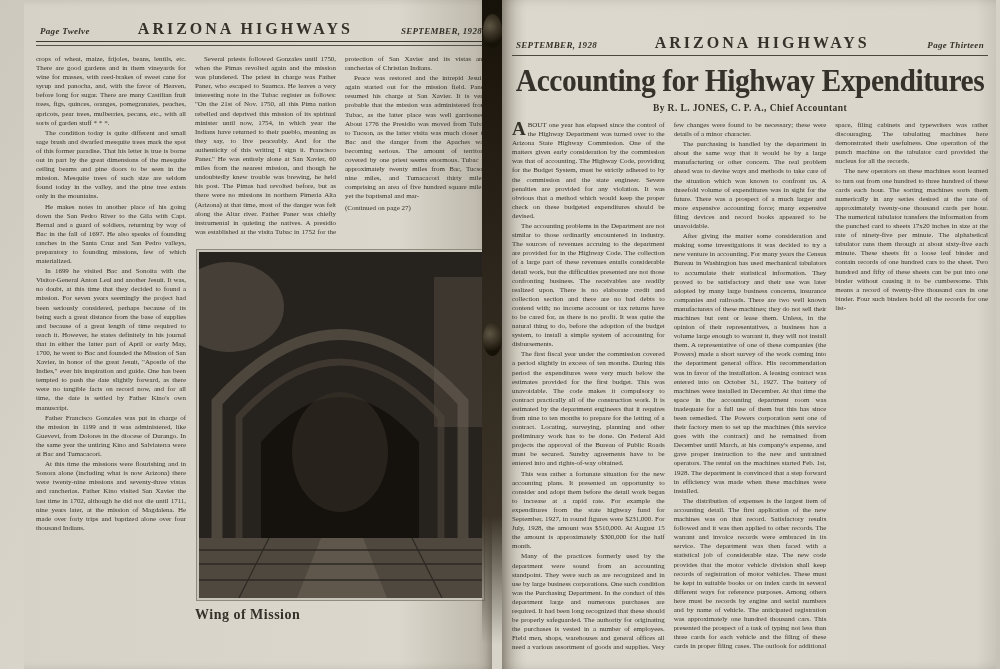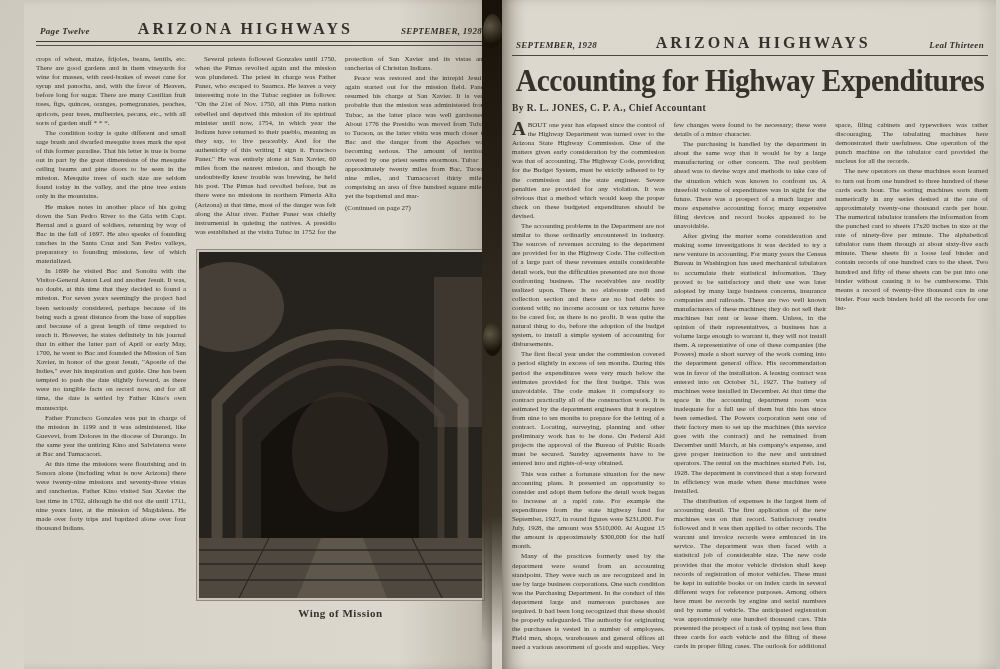--- a/index.html
+++ b/index.html
@@ -21,24 +21,24 @@
   .textcol p{margin:0 0 1px 0;font-size:7px;line-height:1.3;text-align:justify;
     text-indent:9px;letter-spacing:-0.05px;word-spacing:.2px;}
   p.noindent{text-indent:0;}
   p.center{text-align:left;text-indent:0;margin-top:2px;}
   .lp-col1{width:150px;height:578px;overflow:hidden;flex:none;}
   .lp-right{flex:1;min-width:0;}
   .lp-col23{column-count:2;column-gap:9px;column-fill:auto;height:190px;overflow:hidden;}
   .photo-wrap{margin-top:5px;border:2px solid #c9c5ba;outline:1px solid #8f8a7d;
     width:283px;height:346px;margin-left:2px;background:#26221d;}
   .photo-wrap svg{display:block;}
-  .caption{margin-top:7px;text-align:center;font-weight:bold;font-size:11px;letter-spacing:.5px;}
+  .caption{margin-top:7px;font-weight:bold;font-size:14px;letter-spacing:.5px;}
   .headline{margin:8px 0 2px 0;text-align:center;font-size:29px;font-weight:bold;
     letter-spacing:-0.5px;white-space:nowrap;transform:scale(1.02,1.12);transform-origin:center;}
-  .byline{font-weight:bold;font-size:9.5px;margin:6px 0 8px 0;letter-spacing:.4px;}
+  .byline{text-align:center;font-weight:bold;font-size:9.5px;margin:6px 0 8px 0;letter-spacing:.4px;}
   .rp-body{column-count:3;column-gap:9px;column-fill:auto;height:536px;overflow:hidden;}
   .dropcap{float:left;font-weight:bold;font-size:19px;line-height:14px;padding:1px 2px 0 0;}
   .spine{position:absolute;left:482px;top:0;width:21px;height:645px;
     background:linear-gradient(to bottom,#171209 0%,#2e271d 45%,#3a3226 80%,rgba(58,50,38,0) 100%);
     border-radius:0 0 8px 8px;}
   .post{position:absolute;left:1px;width:19px;height:34px;border-radius:50%;
     background:radial-gradient(circle at 35% 35%,#5e5544,#171208 70%);}
   .post-top{top:14px;} .post-mid{top:322px;}
 </style>
 </head>
@@ -93,21 +93,21 @@
 
   <div class="spine">
     <div class="post post-top"></div>
     <div class="post post-mid"></div>
   </div>
 
   <div class="page page-right">
     <div class="pg-header">
       <span class="hdr-side">SEPTEMBER, 1928</span>
       <span class="hdr-center">ARIZONA HIGHWAYS</span>
-      <span class="hdr-side">Leal Thirteen</span>
+      <span class="hdr-side">Page Thirteen</span>
     </div>
     <div class="rule single"></div>
     <h1 class="headline">Accounting for Highway Expenditures</h1>
     <div class="byline">By R. L. JONES, C. P. A., Chief Accountant</div>
     <div class="rp-body textcol">
       <p class="noindent"><span class="dropcap">A</span><span>BOUT one year has elapsed since the control of the Highway Department was turned over to the Arizona State Highway Commission. One of the matters given early consideration by the commission was that of accounting. The Highway Code, providing for the Budget System, must be strictly adhered to by the commission and the state engineer. Severe penalties are provided for any violation. It was obvious that a method which would keep the proper check on these budgeted expenditures should be devised.</span></p>
     <p>The accounting problems in the Department are not similar to those ordinarily encountered in industry. The sources of revenues accruing to the department are provided for in the Highway Code. The collection of a large part of these revenues entails considerable detail work, but the difficulties presented are not those confronting business. The receivables are readily realized upon. There is no elaborate credit and collection section and there are no bad debts to contend with; no income account or tax returns have to be cared for, as there is no profit. It was quite the natural thing to do, before the adoption of the budget system, to install a simple system of accounting for disbursements.</p>
         <p>The first fiscal year under the commission covered a period slightly in excess of ten months. During this period the expenditures were very much below the estimates provided for the first budget. This was unavoidable. The code makes it compulsory to contract practically all of the construction work. It is estimated by the department engineers that it requires from nine to ten months to prepare for the letting of a contract. Locating, surveying, planning and other preliminary work has to be done. On Federal Aid projects the approval of the Bureau of Public Roads must be secured. Sundry agreements have to be entered into and rights-of-way obtained.</p>
         <p>This was rather a fortunate situation for the new accounting plans. It presented an opportunity to consider and adopt them before the detail work began to increase at a rapid rate. For example the expenditures from the state highway fund for September, 1927, in round figures were $231,000. For July, 1928, the amount was $510,000. At August 15 the amount is approximately $300,000 for the half month.</p>
         <p>Many of the practices formerly used by the department were sound from an accounting standpoint. They were such as are recognized and in use by large business corporations. One such condition was the Purchasing Department. In the conduct of this department large and numerous purchases are required. It had been long recognized that these should be properly safeguarded. The authority for originating the purchases is vested in a number of employees. Field men, shops, warehouses and general offices all need a various assortment of goods and supplies. Very few changes were found to be necessary; these were details of a minor character.</p>

